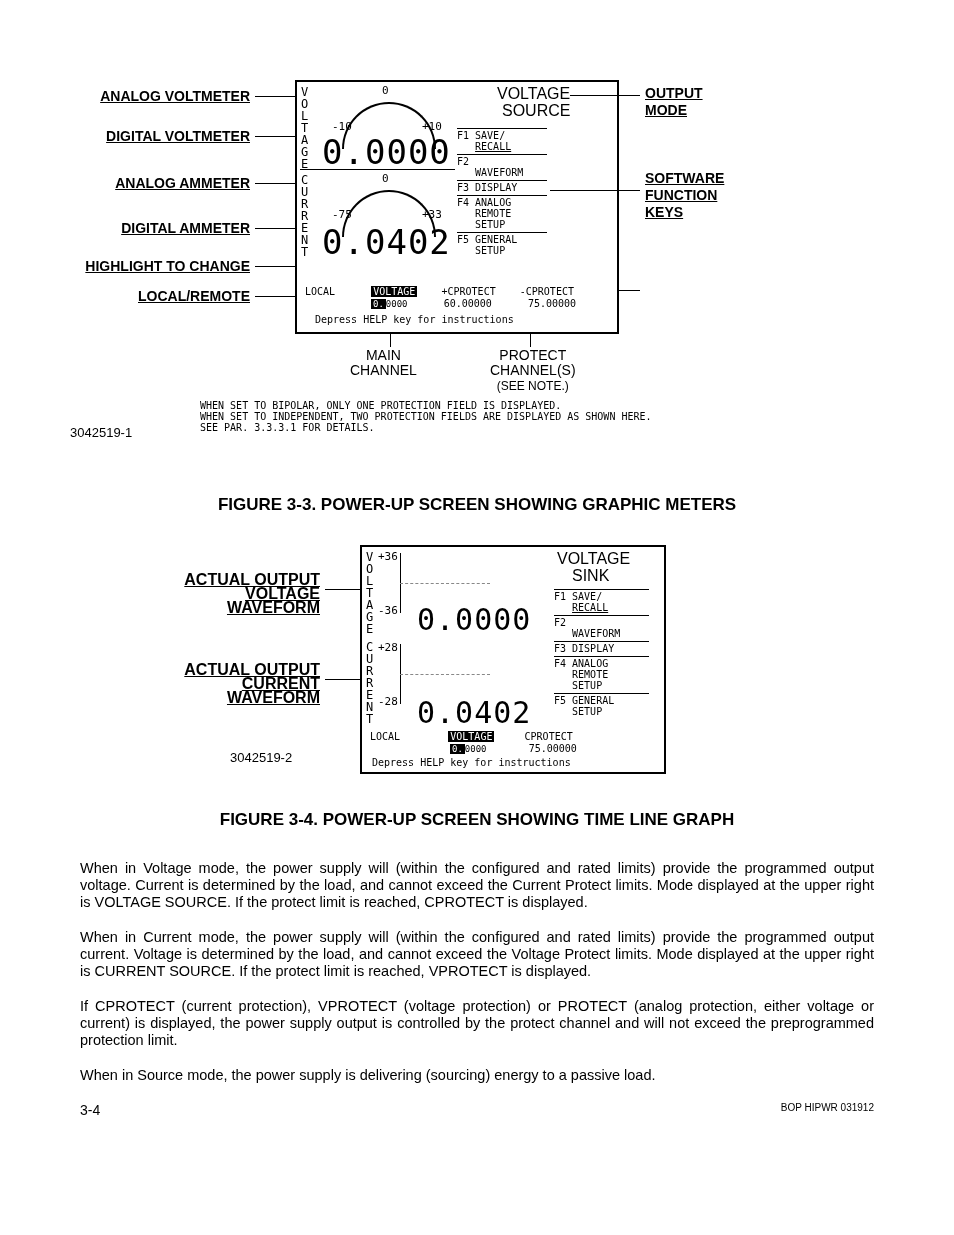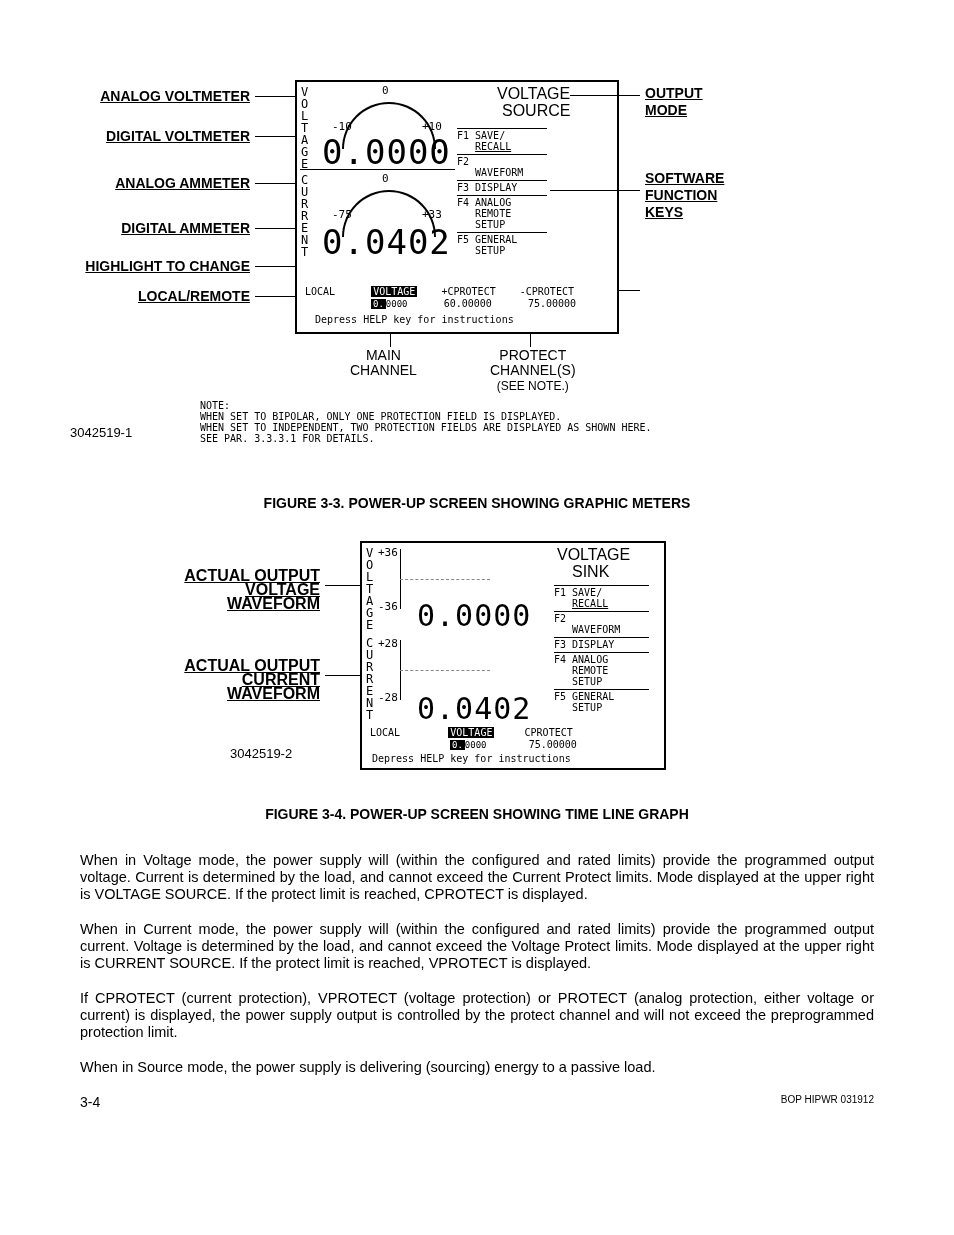--- a/index.html
+++ b/index.html
@@ -91,21 +91,21 @@
     line-height: 15px;
   }
   .doc-num {
     position: absolute;
     font-family: Arial;
     font-size: 13px;
   }
   .caption {
     text-align: center;
     font-weight: bold;
-    font-size: 14px;
+    font-size: 17px;
     margin: 25px 0 30px 0;
     font-family: Arial, sans-serif;
   }
   .body-para {
     font-family: Arial, sans-serif;
     font-size: 14.5px;
     line-height: 17px;
     text-align: justify;
     margin: 0 0 18px 0;
     padding: 0 10px;
@@ -214,21 +214,20 @@
   <div class="leader" style="left:480px;top:110px;width:90px"></div>
 
   <div class="leader" style="left:548px;top:210px;width:22px"></div>
 
   <div class="ch-label" style="left:280px;top:268px">MAIN<br>CHANNEL</div>
   <div class="ch-label" style="left:420px;top:268px">PROTECT<br>CHANNEL(S)<br><span style="font-size:12px">(SEE NOTE.)</span></div>
   <div class="leader" style="left:320px;top:252px;width:1px;height:15px;background:#000"></div>
   <div class="leader" style="left:460px;top:252px;width:1px;height:15px;background:#000"></div>
 
   <div style="position:absolute;left:130px;top:320px">
-    <div class="small-txt" style="font-weight:normal"><span>NOTE:</span></div>
     <div class="small-txt">WHEN SET TO BIPOLAR, ONLY ONE PROTECTION FIELD IS DISPLAYED.</div>
     <div class="small-txt">WHEN SET TO INDEPENDENT, TWO PROTECTION FIELDS ARE DISPLAYED AS SHOWN HERE.</div>
     <div class="small-txt">SEE PAR. 3.3.3.1 FOR DETAILS.</div>
   </div>
   <div class="doc-num" style="left:0;top:345px">3042519-1</div>
 
 </div>
 
 <div class="caption">FIGURE 3-3.    POWER-UP SCREEN SHOWING GRAPHIC METERS</div>
 

